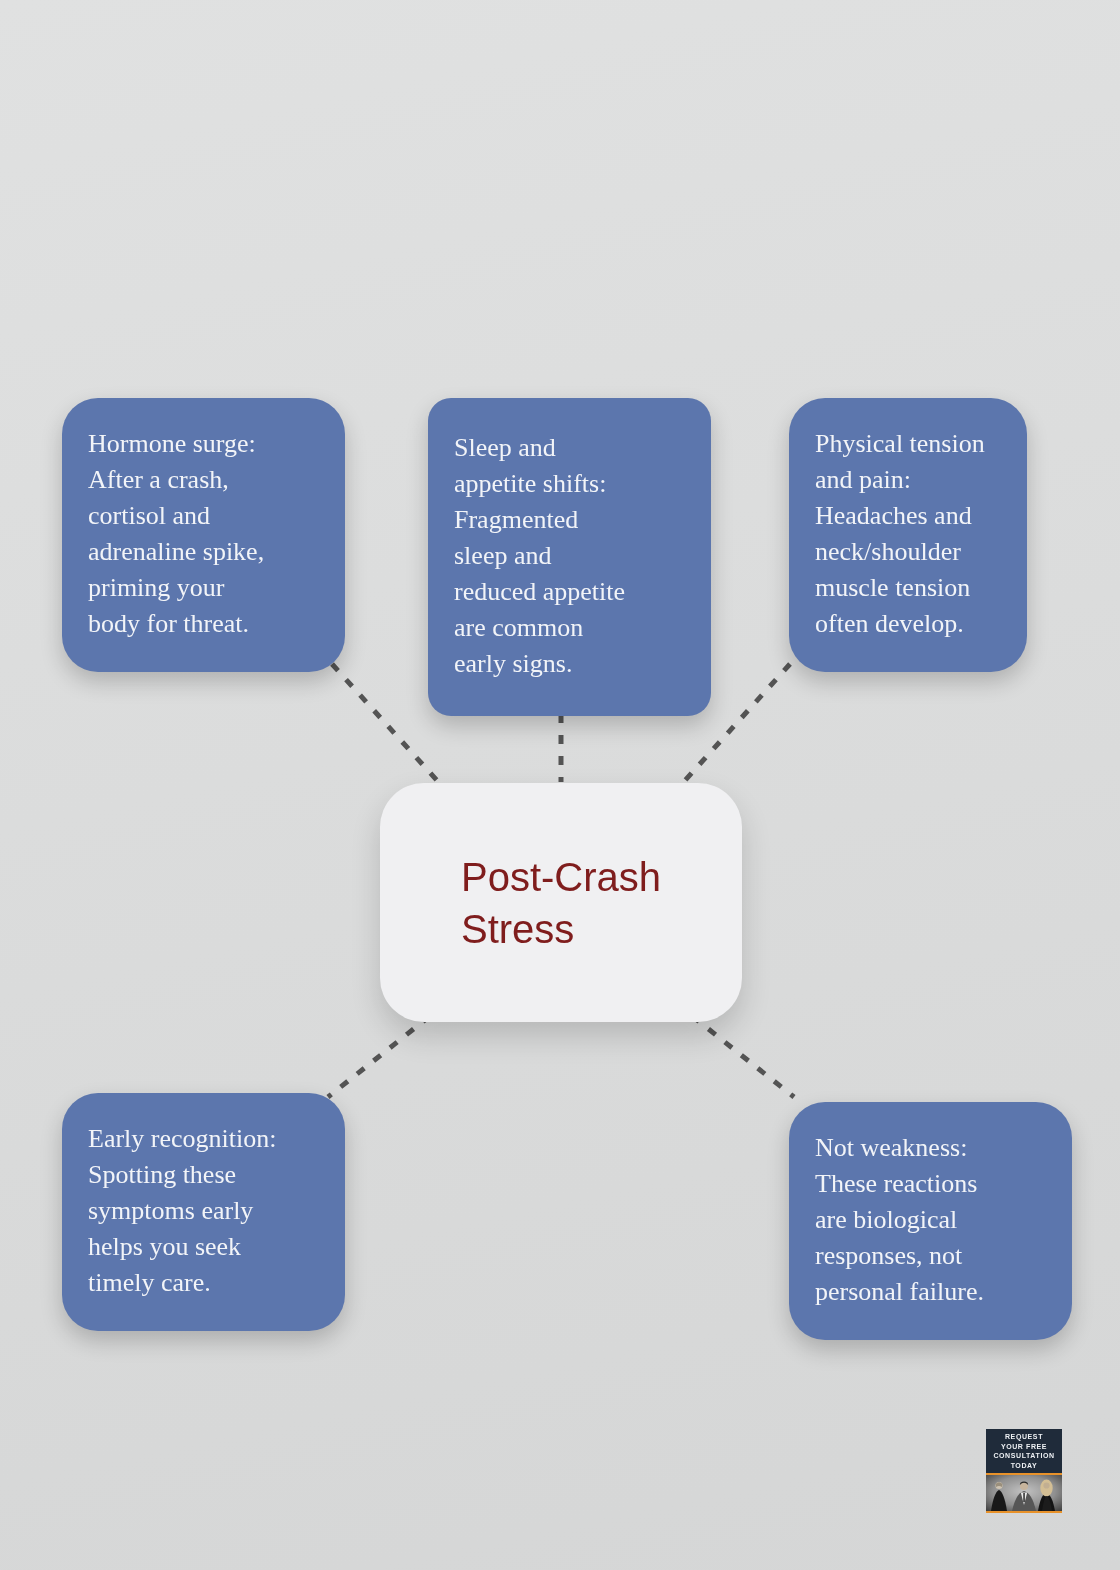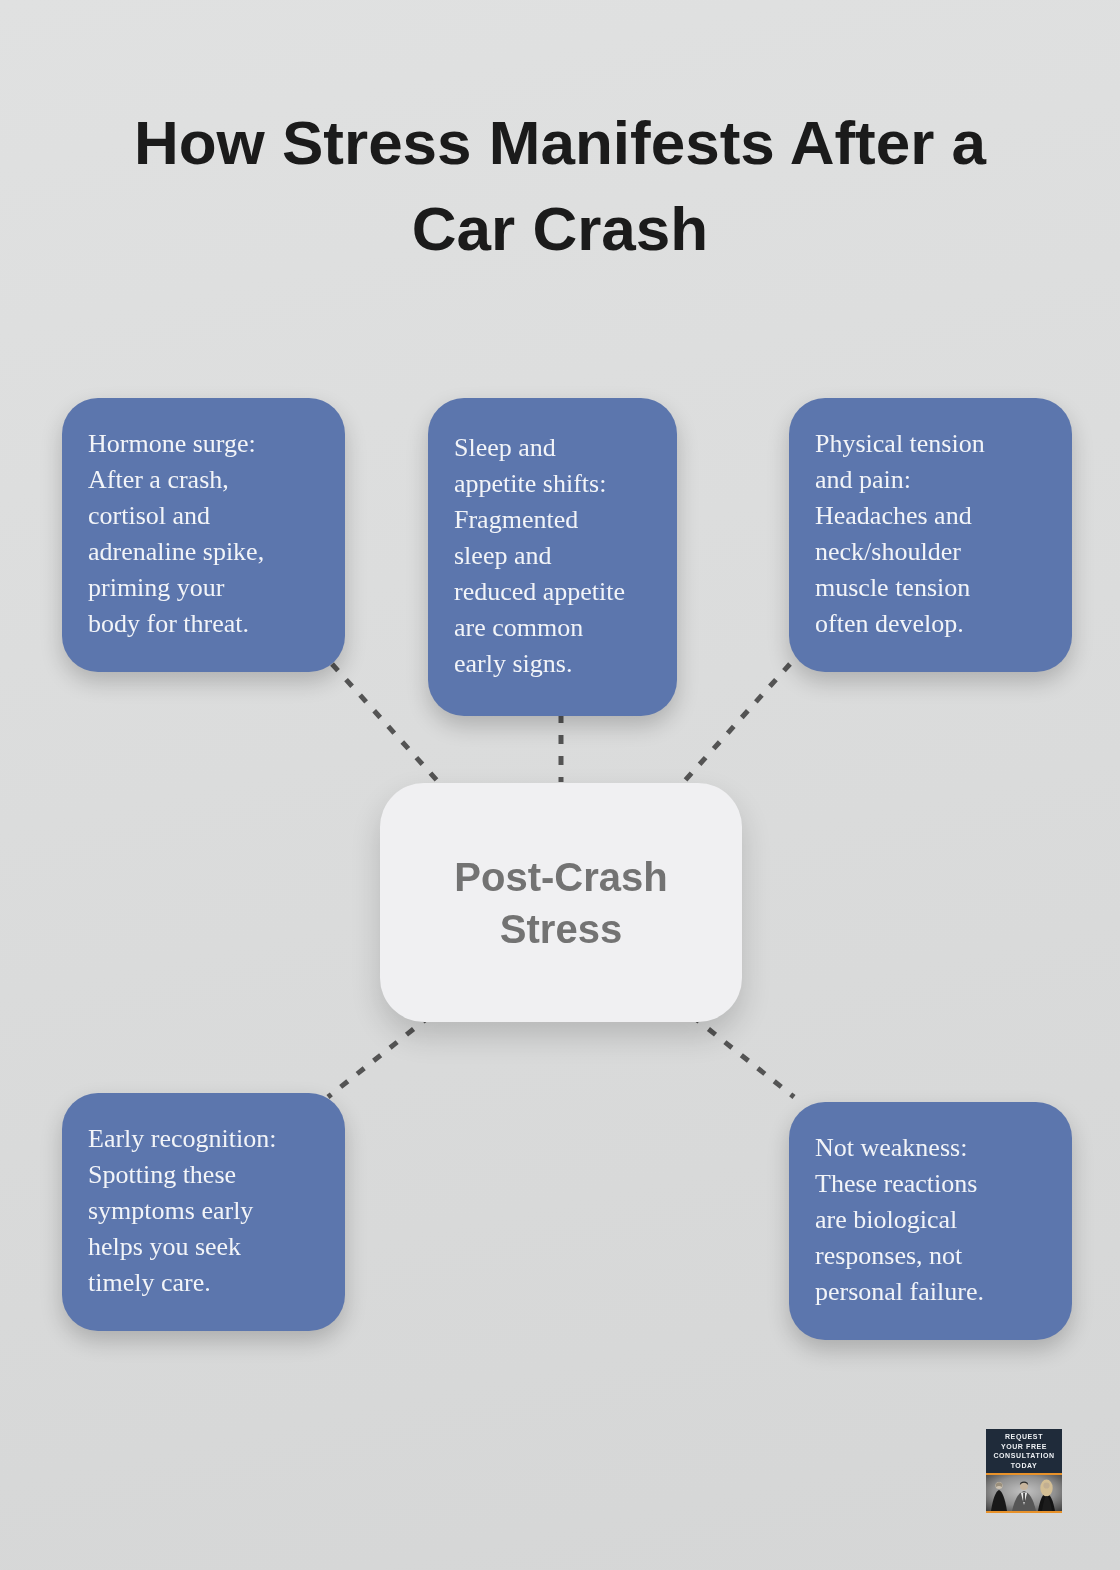--- a/index.html
+++ b/index.html
@@ -47,42 +47,42 @@
     border-radius: 36px;
     color: #f2f4f8;
     font-size: 26px;
     line-height: 36px;
     padding: 28px 26px;
     white-space: pre-line;
     box-shadow: 0 10px 22px rgba(0,0,0,0.20);
     font-family: Liberation Serif, serif;
   }
   .node-1 { left: 62px;  top: 398px; width: 283px; height: 274px; }
-  .node-2 { left: 428px; top: 398px; width: 249px; height: 318px; padding-top: 32px; }
-  .node-3 { left: 789px; top: 398px; width: 283px; height: 274px; }
+  .node-2 { left: 428px; top: 398px; width: 283px; height: 318px; padding-top: 32px; border-radius: 23px; }
+  .node-3 { left: 789px; top: 398px; width: 238px; height: 274px; }
   .node-4 { left: 62px;  top: 1093px; width: 283px; height: 238px; }
   .node-5 { left: 789px; top: 1093px; width: 283px; height: 238px; margin-top: 9px; }
   .center-node {
     position: absolute;
     z-index: 2;
     left: 380px; top: 783px;
     width: 362px; height: 239px;
     background: #f0f0f2;
     border-radius: 44px;
     box-shadow: 0 14px 30px rgba(0,0,0,0.16);
     display: flex;
     align-items: center;
     justify-content: center;
   }
   .center-node span {
     font-size: 40px;
     line-height: 1.3;
-    font-weight: 700;
-    color: #737373;
-    text-align: center;
+    font-weight: 400;
+    color: #7f1d1d;
+    text-align: left;
     white-space: pre-line;
   }
   .badge {
     position: absolute;
     z-index: 2;
     left: 986px; top: 1429px;
     width: 76px; height: 84px;
     background: #1f2b3a;
     display: flex;
     flex-direction: column;
@@ -113,22 +113,20 @@
     flex: none;
     overflow: hidden;
   }
   .badge-photo svg { display: block; }
 </style>
 </head>
 <body>
 
 <div class="canvas">
 
-  <h1 class="title">How Stress Manifests After a
-Car Crash</h1>
 
   <svg class="connectors" viewBox="0 0 1120 1570" aria-hidden="true">
     <line x1="332" y1="664" x2="442" y2="786"></line>
     <line x1="561" y1="714" x2="561" y2="782"></line>
     <line x1="790" y1="664" x2="680" y2="786"></line>
     <line x1="430" y1="1016" x2="328" y2="1097"></line>
     <line x1="692" y1="1016" x2="794" y2="1097"></line>
   </svg>
 
   <div class="node node-1">Hormone surge:

